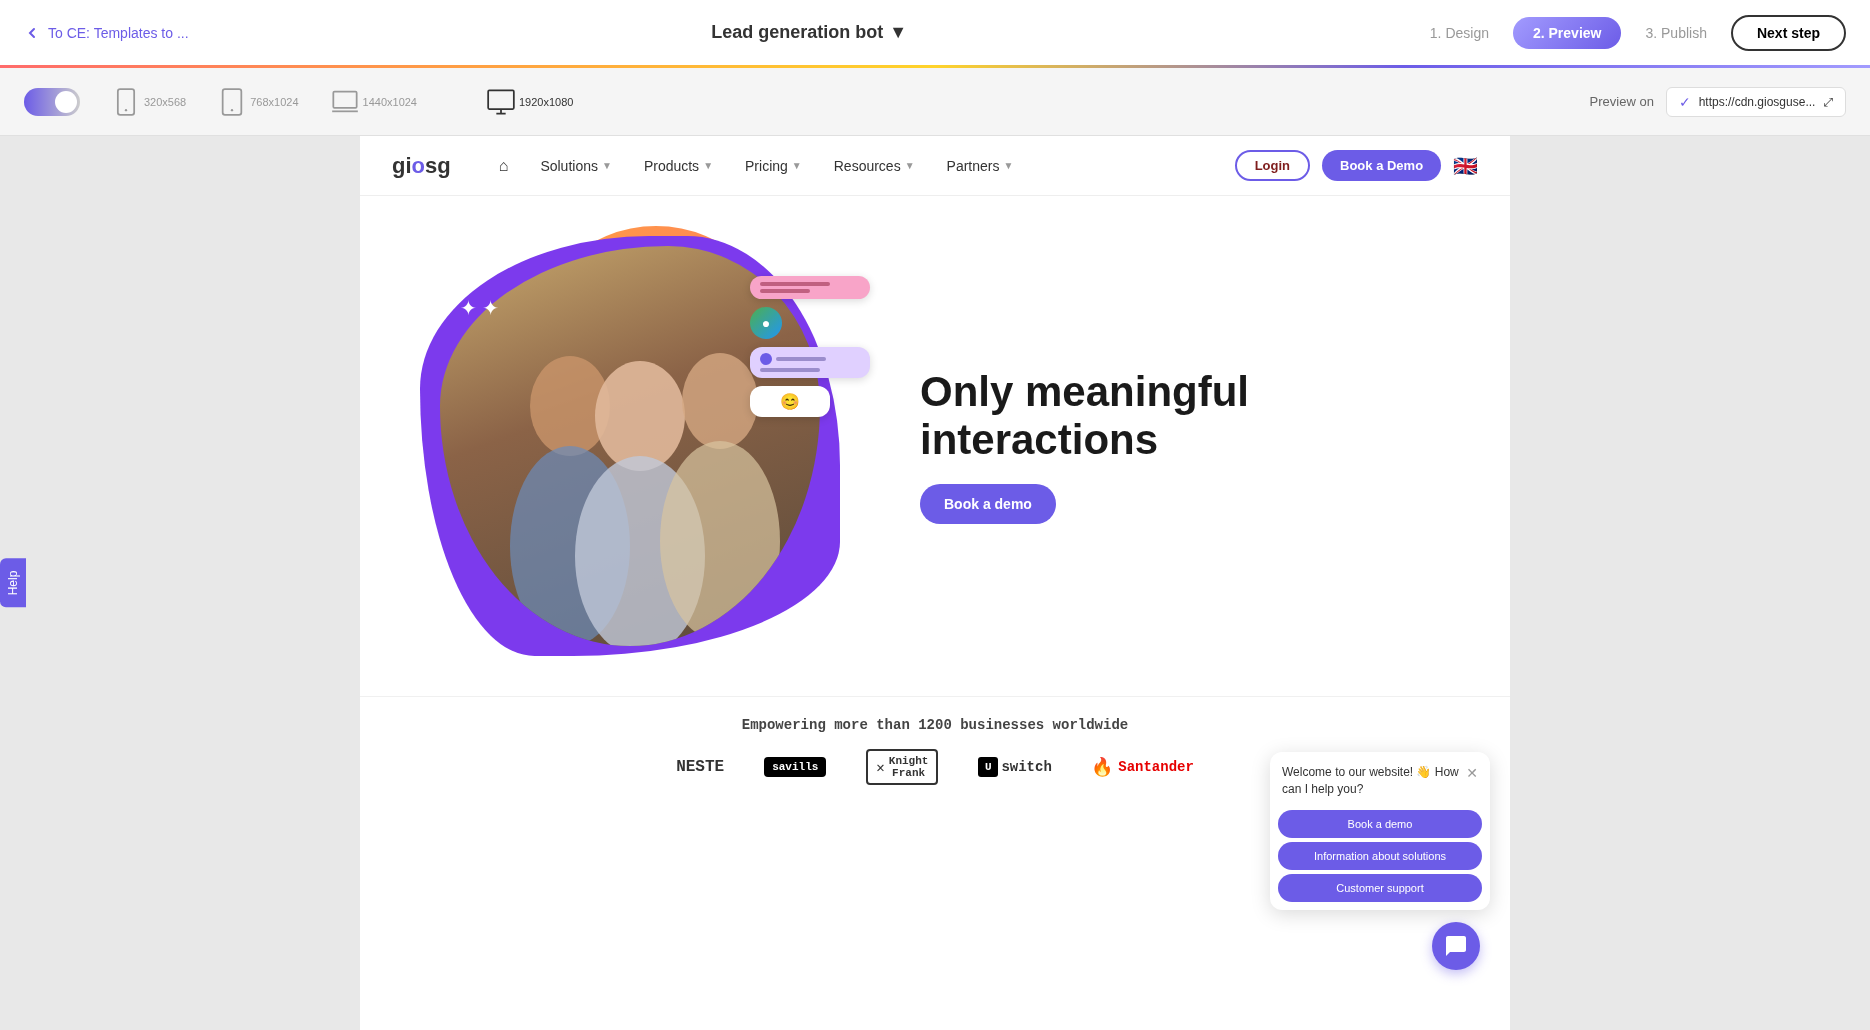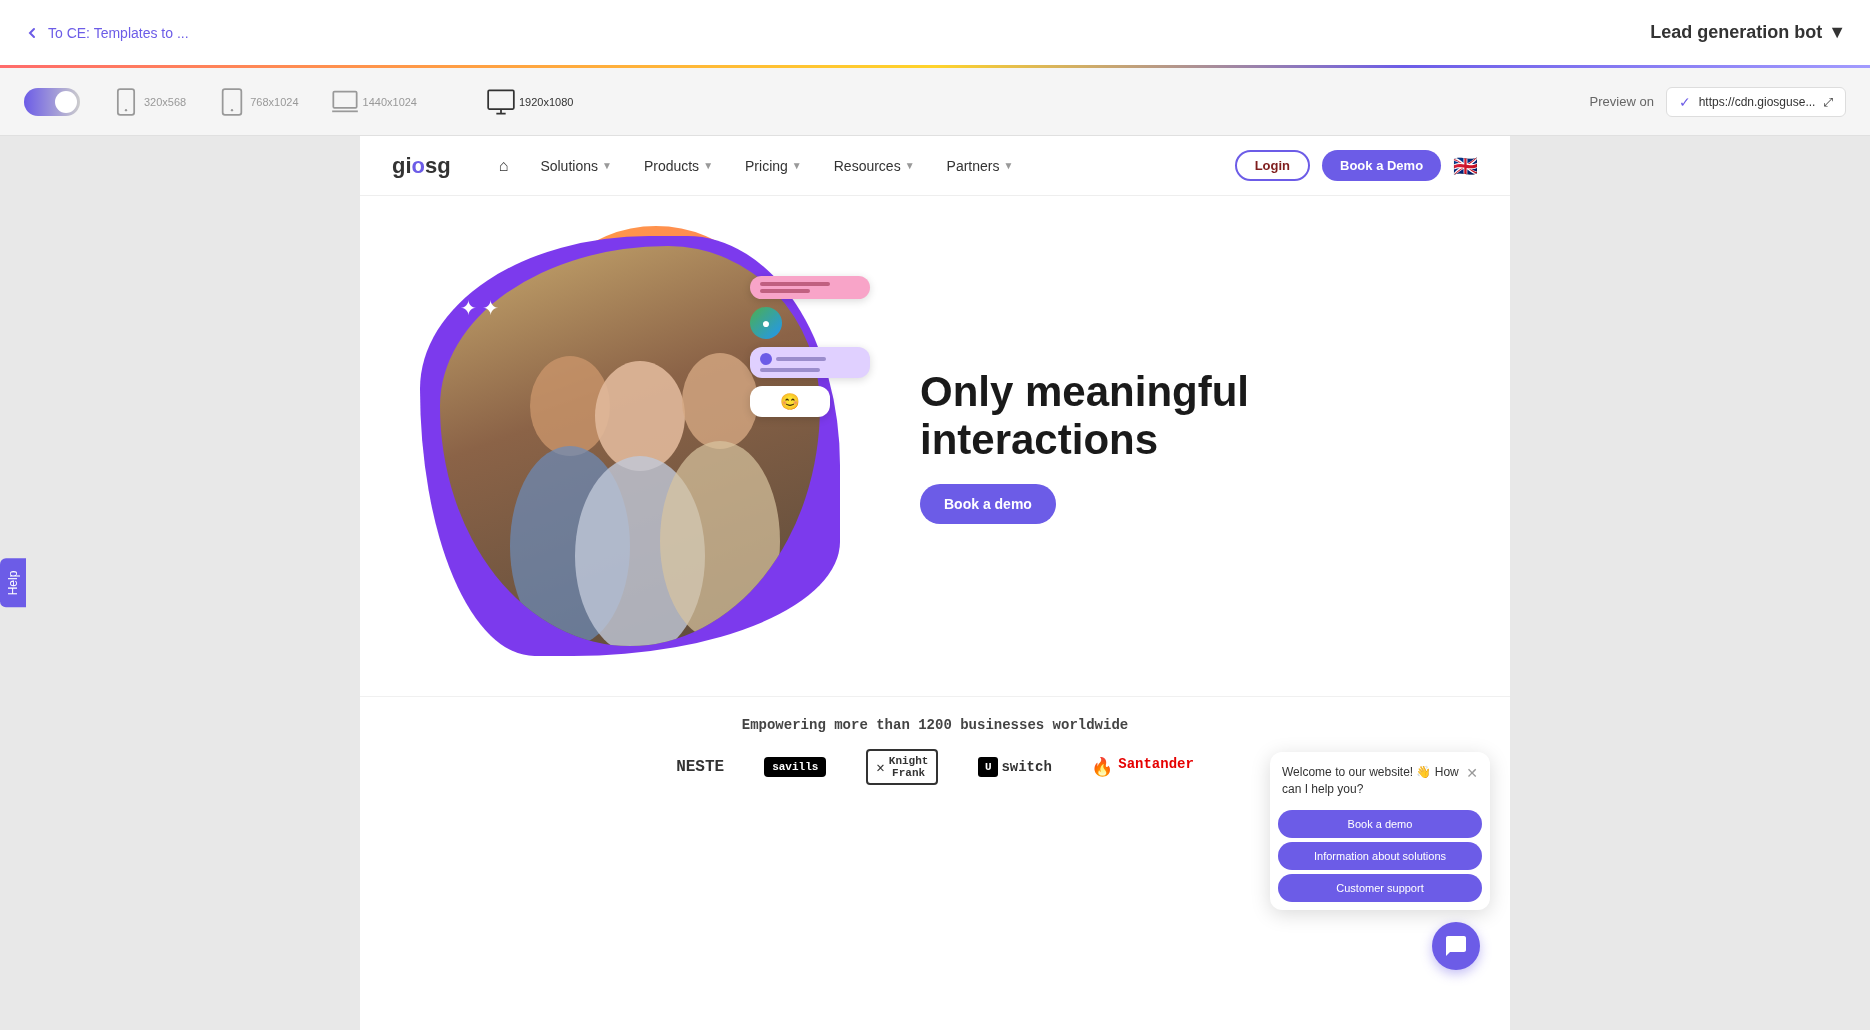--- a/index.html
+++ b/index.html
@@ -220,21 +220,21 @@
     #logos-section {
       text-align: center;
       padding: 20px 40px;
       border-top: 1px solid #f0f0f0;
       font-family: Liberation Mono, monospace;
     }
     #logos-tagline { font-size: 14px; font-weight: 600; color: #444; margin-bottom: 16px; }
     #logos-row {
       display: flex; align-items: center; justify-content: center; gap: 40px;
     }
-    .brand-logo { font-size: 16px; font-weight: 700; color: #333; display: flex; align-items: flex-start; gap: 4px; }
+    .brand-logo { font-size: 16px; font-weight: 700; color: #333; display: flex; align-items: center; gap: 4px; }
     .brand-logo.savills { background: #000; color: #fff; padding: 4px 8px; border-radius: 4px; font-size: 11px; }
     .brand-logo.knight-frank { 
       border: 2px solid #333; padding: 4px 8px; border-radius: 4px;
       font-size: 11px; display: flex; align-items: center; gap: 4px;
     }
     .kf-x { font-size: 14px; font-weight: 900; }
     .brand-logo.uswitch { display: flex; align-items: center; gap: 3px; font-size: 14px; }
     .u-box { background: #000; color: #fff; width: 20px; height: 20px; display: flex; align-items: center; justify-content: center; border-radius: 3px; font-size: 11px; font-weight: 900; }
     .brand-logo.santander { color: #e60000; font-size: 14px; }
 
@@ -300,20 +300,26 @@
 <div id="top-bar">
   <div id="top-bar-left">
     <svg viewBox="0 0 16 16">
       <path d="M10 12L6 8l4-4" stroke="#6c5ce7" stroke-width="2" fill="none" stroke-linecap="round"></path>
     </svg>
     <span>To CE: Templates to ...</span>
   </div>
   <div id="top-bar-center">
     <span>Lead generation bot</span>
     <span>▼</span>
+  </div>
+  <div id="top-bar-right">
+    <span class="step-label">1. Design</span>
+    <span class="step-label active">2. Preview</span>
+    <span class="step-label">3. Publish</span>
+    <button class="next-step-btn">Next step</button>
   </div>
 </div>
 
 <div id="device-bar">
   <div id="device-bar-left">
     <div class="device-toggle">
       <div class="toggle-pill"></div>
     </div>
 
     <div class="device-option">

